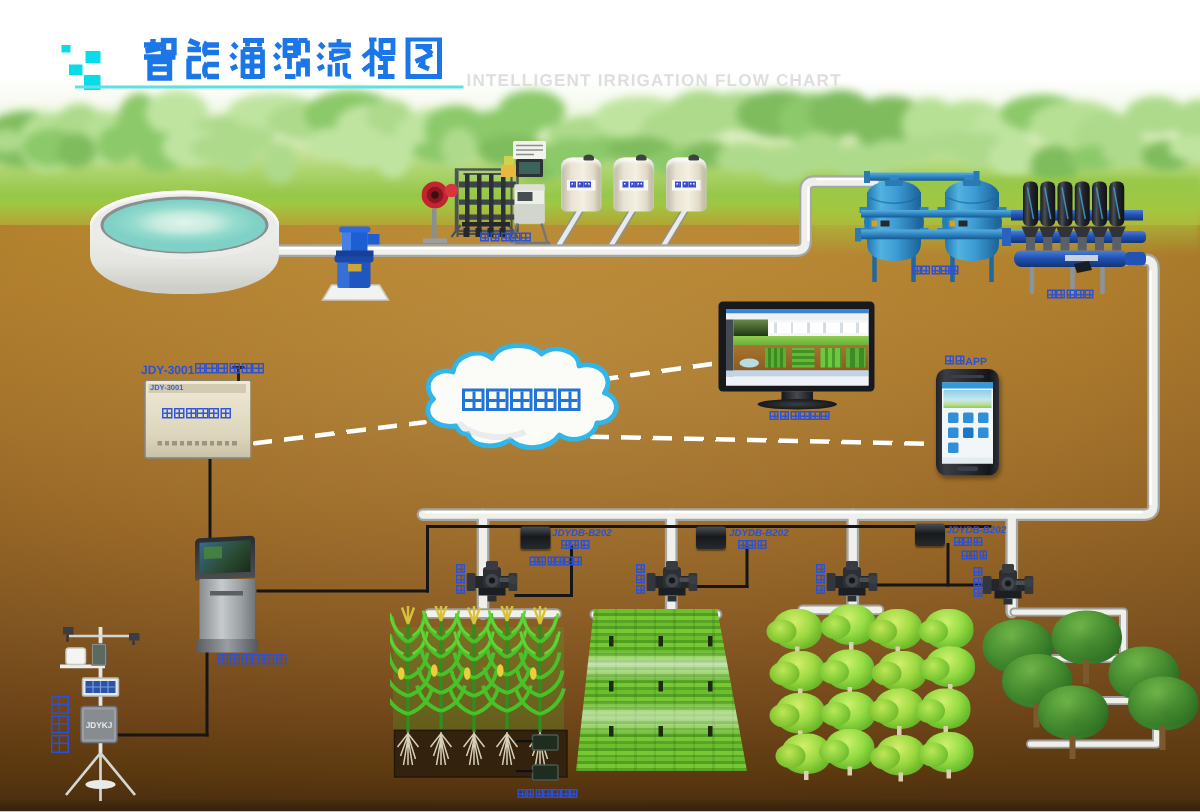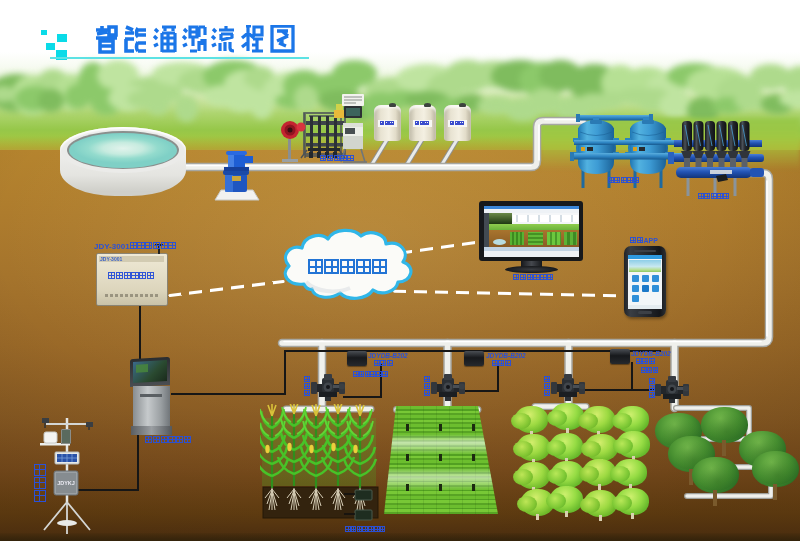--- a/index.html
+++ b/index.html
@@ -131,20 +131,21 @@
 <div class="ab" id="soil"></div>
 <div class="ab" id="vig"></div>
 <div class="ab" id="botband"></div>
 <div class="ab" style="left:540px;top:118px;width:260px;height:52px;background:linear-gradient(180deg,rgba(150,199,73,.95),rgba(168,200,62,.7) 55%,rgba(180,190,60,0));filter:blur(2px)"></div>
 
 <div class="ab sq" style="left:41px;top:30px;width:6px;height:5px"></div>
 <div class="ab sq" style="left:57px;top:34px;width:10px;height:8px"></div>
 <div class="ab sq" style="left:46px;top:43px;width:9px;height:7px"></div>
 <div class="ab sq" style="left:56px;top:50px;width:11px;height:10px"></div>
 <div class="ab" id="uline"></div>
+<div class="ab" id="entitle">INTELLIGENT&nbsp;IRRIGATION&nbsp;FLOW&nbsp;CHART</div>
 <svg class="ab" id="pipes" style="left:0;top:0" width="800" height="541" viewBox="0 0 800 541" fill="none">
 
 <g stroke="#8f9190" stroke-width="5">
         <path d="M388 138 L371 166"></path>
         <path d="M423 138 L406 166"></path>
         <path d="M458 138 L441 166"></path>
       </g>
 <g stroke="#e9ebe9" stroke-width="3">
         <path d="M388 138 L371 166"></path>
         <path d="M423 138 L406 166"></path>

